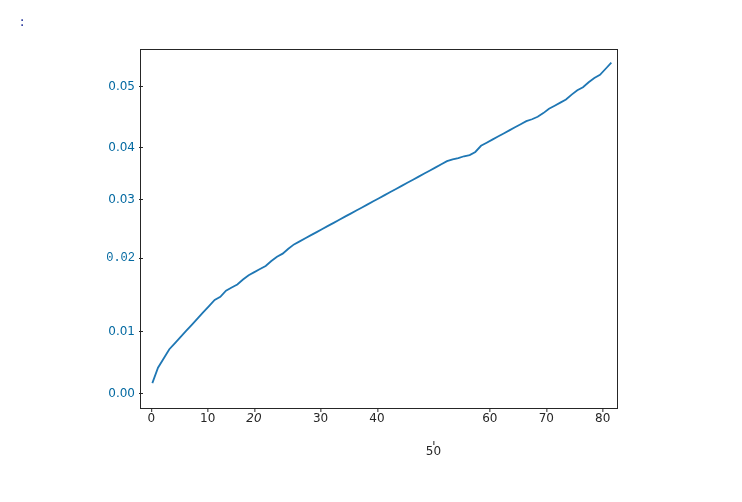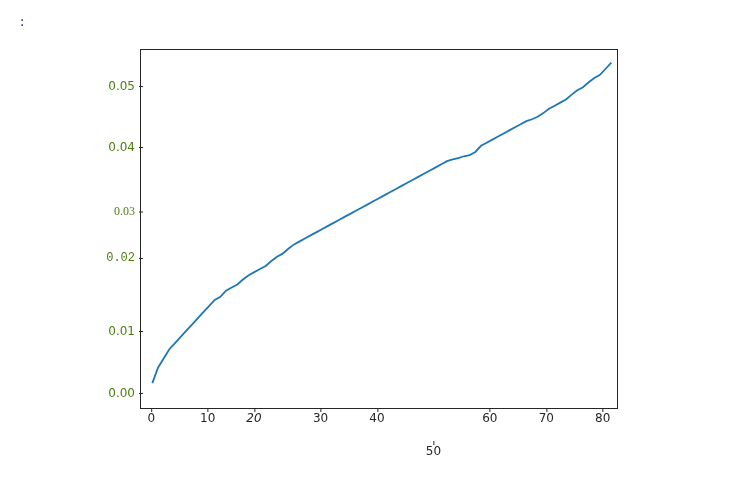--- a/index.html
+++ b/index.html
@@ -59,21 +59,21 @@
     height: 360px;
     border: 1px solid #262626;
     box-sizing: border-box;
   }
   .y-tick {
     position: absolute;
     left: 0;
     width: 55px;
     text-align: right;
     font-size: 12px;
-    color: #4d7c0f;
+    color: #0369a1;
     font-family: "DejaVu Sans", Arial, sans-serif;
     transform: translateY(-50%);
   }
   .y-tick .tick-mark {
     position: absolute;
     right: -8px;
     top: 50%;
     width: 4px;
     border-top: 1px solid #262626;
   }
@@ -122,21 +122,21 @@
   <div class="output-area">
     <div class="chart-frame">
       <svg class="plot" viewBox="0 0 474 356">
           <path d="M11.29 331.45 L16.93 316.10 L22.57 306.90 L28.21 297.69 L33.86 291.55 L39.50 285.41 L45.14 279.28 L50.79 273.14 L56.43 267.00 L62.07 260.86 L67.71 254.72 L73.36 248.59 L79.00 245.52 L84.64 239.38 L90.29 236.31 L95.93 233.24 L101.57 228.33 L107.21 224.03 L112.86 220.97 L118.50 217.90 L124.14 214.83 L129.79 209.92 L135.43 205.62 L141.07 202.55 L146.71 197.64 L152.36 193.34 L158.00 190.28 L163.64 187.21 L169.29 184.14 L174.93 181.07 L180.57 178.00 L186.21 174.93 L191.86 171.86 L197.50 168.79 L203.14 165.72 L208.79 162.66 L214.43 159.59 L220.07 156.52 L225.71 153.45 L231.36 150.38 L237.00 147.31 L242.64 144.24 L248.29 141.17 L253.93 138.10 L259.57 135.03 L265.21 131.97 L270.86 128.90 L276.50 125.83 L282.14 122.76 L287.79 119.69 L293.43 116.62 L299.07 113.55 L304.71 110.48 L310.36 108.64 L316.00 107.41 L321.64 105.57 L327.29 104.34 L332.93 101.28 L338.57 95.14 L344.21 92.07 L349.86 89.00 L355.50 85.93 L361.14 82.86 L366.79 79.79 L372.43 76.72 L378.07 73.66 L383.71 70.59 L389.36 68.74 L395.00 66.29 L400.64 62.61 L406.29 58.31 L411.93 55.24 L417.57 52.17 L423.21 49.10 L428.86 44.19 L434.50 39.90 L440.14 36.83 L445.79 31.92 L451.43 27.62 L457.07 24.55 L462.71 18.41 L468.36 12.28 " fill="none" stroke="#1f77b4" stroke-width="1.8"></path>
         </svg>
     </div>
 
   <div class="y-tick" style="top: 353.724px;">0.00<div class="tick-mark"></div></div>
       <div class="y-tick" style="top: 292.345px;">0.01<div class="tick-mark"></div></div>
       <div class="y-tick" style="top: 219px; font-family: Liberation Mono, monospace;">0.02<div class="tick-mark"></div></div>
-      <div class="y-tick" style="top: 172px; font-family: Liberation Serif, serif;">0.03<div class="tick-mark"></div></div>
+      <div class="y-tick" style="top: 160px;">0.03<div class="tick-mark"></div></div>
       <div class="y-tick" style="top: 108.207px;">0.04<div class="tick-mark"></div></div>
       <div class="y-tick" style="top: 46.8276px;">0.05<div class="tick-mark"></div></div>
       <div class="x-tick" style="left: 71.2857px;">0<div class="tick-mark"></div></div>
       <div class="x-tick" style="left: 127.714px;">10<div class="tick-mark"></div></div>
       <div class="x-tick" style="left: 174px; font-style: italic;">20<div class="tick-mark"></div></div>
       <div class="x-tick" style="left: 240.571px;">30<div class="tick-mark"></div></div>
       <div class="x-tick" style="left: 297px;">40<div class="tick-mark"></div></div>
       <div class="x-tick" style="left: 353.429px; margin-top: 33px;">50<div class="tick-mark"></div></div>
       <div class="x-tick" style="left: 409.857px;">60<div class="tick-mark"></div></div>
       <div class="x-tick" style="left: 466.286px; text-align: center;">70<div class="tick-mark"></div></div>

